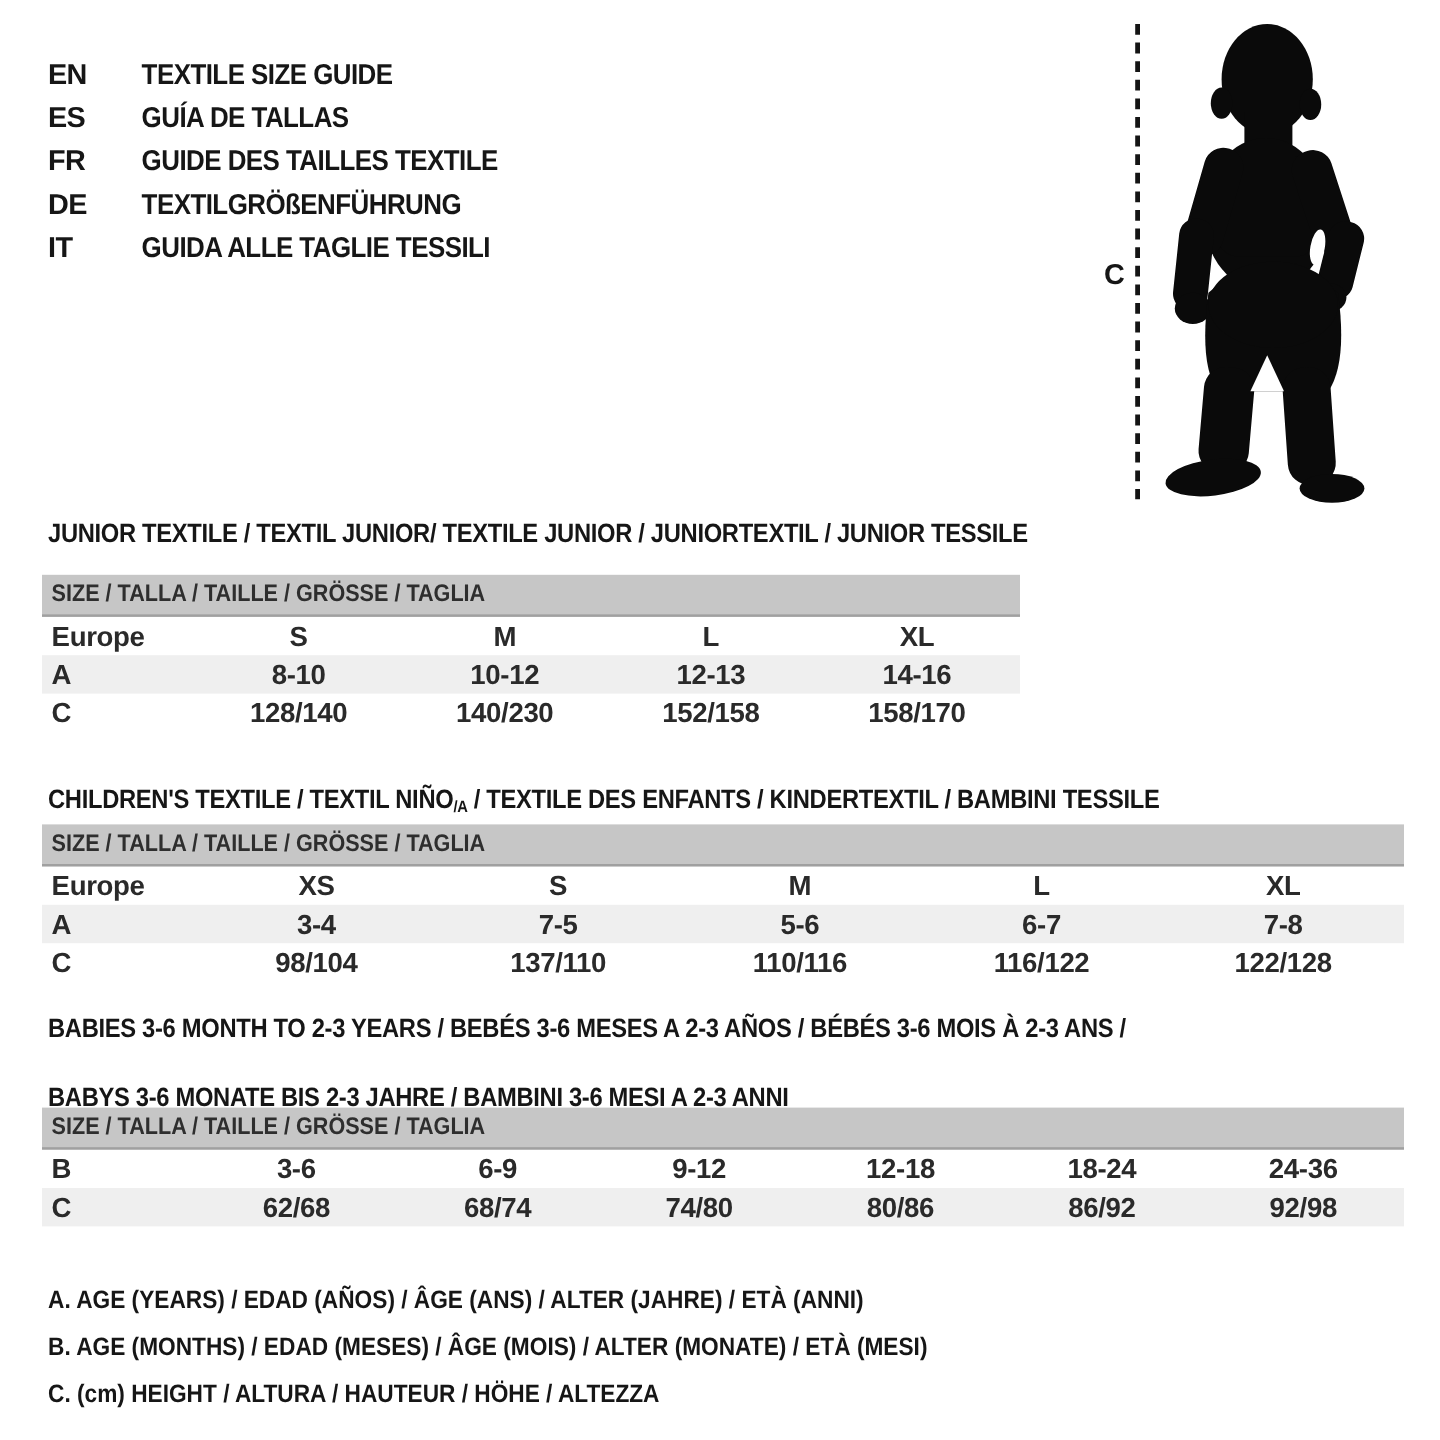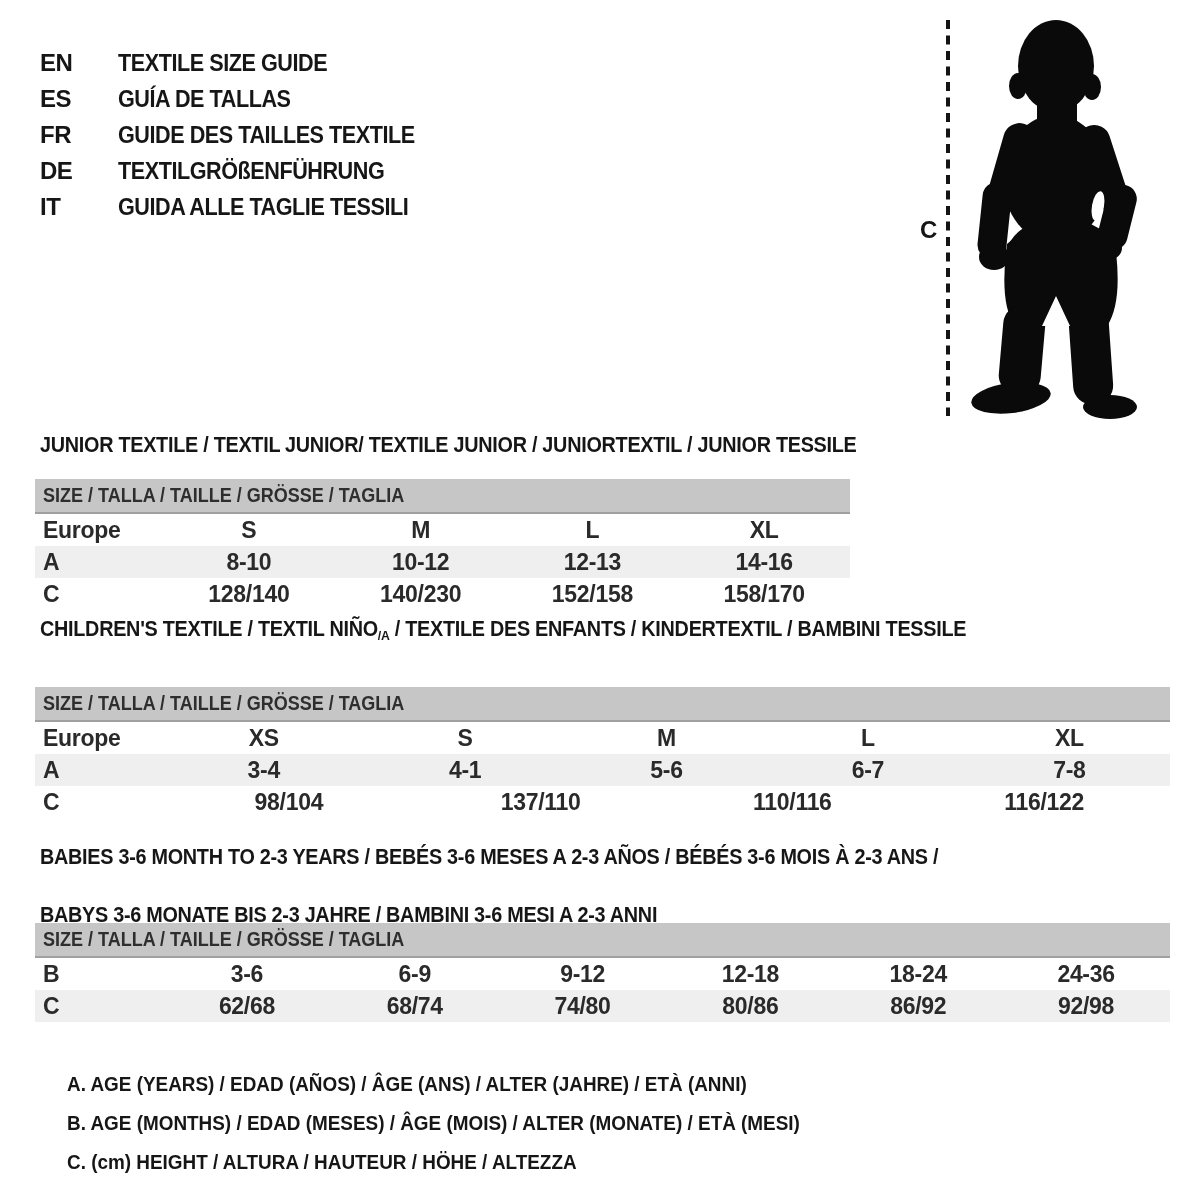--- a/index.html
+++ b/index.html
@@ -23,21 +23,21 @@
   .lang-title{font-weight:700;font-size:24px;letter-spacing:-.5px;}
 
   
   .measure-line{position:absolute;left:944px;top:18px;}
   .c-label{position:absolute;left:920px;top:216px;font-size:24px;font-weight:700;}
   .silhouette{position:absolute;left:955px;top:14px;}
 
   
   .sec-title{position:absolute;left:40px;font-size:22px;font-weight:700;letter-spacing:-.3px;}
   .st-junior{top:432px;}
-  .st-children{top:616px;}
+  .st-children{top:653px;}
   .st-babies1{top:844px;}
   .st-babies2{top:878px;margin-top:24px;}
   .sub-a{font-size:.62em;vertical-align:-4px;}
 
   
   .table{position:absolute;left:35px;}
   .t-junior{top:479px;width:815px;}
   .t-children{top:687px;width:1135px;}
   .t-babies{top:923px;width:1135px;}
   .band{
@@ -45,21 +45,21 @@
     border-bottom:2px solid var(--band-border);
     padding-left:8px;font-size:20px;font-weight:700;color:#2e2e2e;
   }
   .trow{display:flex;height:32px;line-height:32px;font-size:23px;font-weight:700;
         color:var(--table-ink);letter-spacing:-.3px;}
   .trow.shaded{background:var(--row-shaded-bg);}
   .tlabel{width:120px;padding-left:8px;text-align:left;flex:none;}
   .tcell{flex:1;text-align:center;}
 
   
-  .legend{position:absolute;left:40px;top:1064px;margin-left:27px;}
+  .legend{position:absolute;left:40px;top:1064px;}
   .legend-line{height:39px;line-height:39px;font-size:21px;font-weight:700;}
 </style>
 </head>
 <body>
 
 <div class="page">
 
   <div class="lang-list">
     <div class="lang-row">
       <span class="lang-code">EN</span>
@@ -159,31 +159,32 @@
           <span class="tlabel">Europe</span>
           <span class="tcell">XS</span>
           <span class="tcell">S</span>
           <span class="tcell">M</span>
           <span class="tcell">L</span>
           <span class="tcell">XL</span>
         </div>
         <div class="trow shaded">
           <span class="tlabel">A</span>
           <span class="tcell">3-4</span>
-          <span class="tcell">4-1</span>
+          <span class="tcell">7-5</span>
           <span class="tcell">5-6</span>
           <span class="tcell">6-7</span>
           <span class="tcell">7-8</span>
         </div>
         <div class="trow">
           <span class="tlabel">C</span>
           <span class="tcell">98/104</span>
           <span class="tcell">137/110</span>
           <span class="tcell">110/116</span>
           <span class="tcell">116/122</span>
+          <span class="tcell">122/128</span>
         </div>
       </div>
   </div>
 
   <div class="sec-title st-babies1">
     <span class="cond">BABIES 3-6 MONTH TO 2-3 YEARS / BEBÉS 3-6 MESES A 2-3 AÑOS / BÉBÉS 3-6 MOIS À 2-3 ANS /</span>
   </div>
   <div class="sec-title st-babies2">
     <span class="cond">BABYS 3-6 MONATE BIS 2-3 JAHRE / BAMBINI 3-6 MESI A 2-3 ANNI</span>
   </div>

